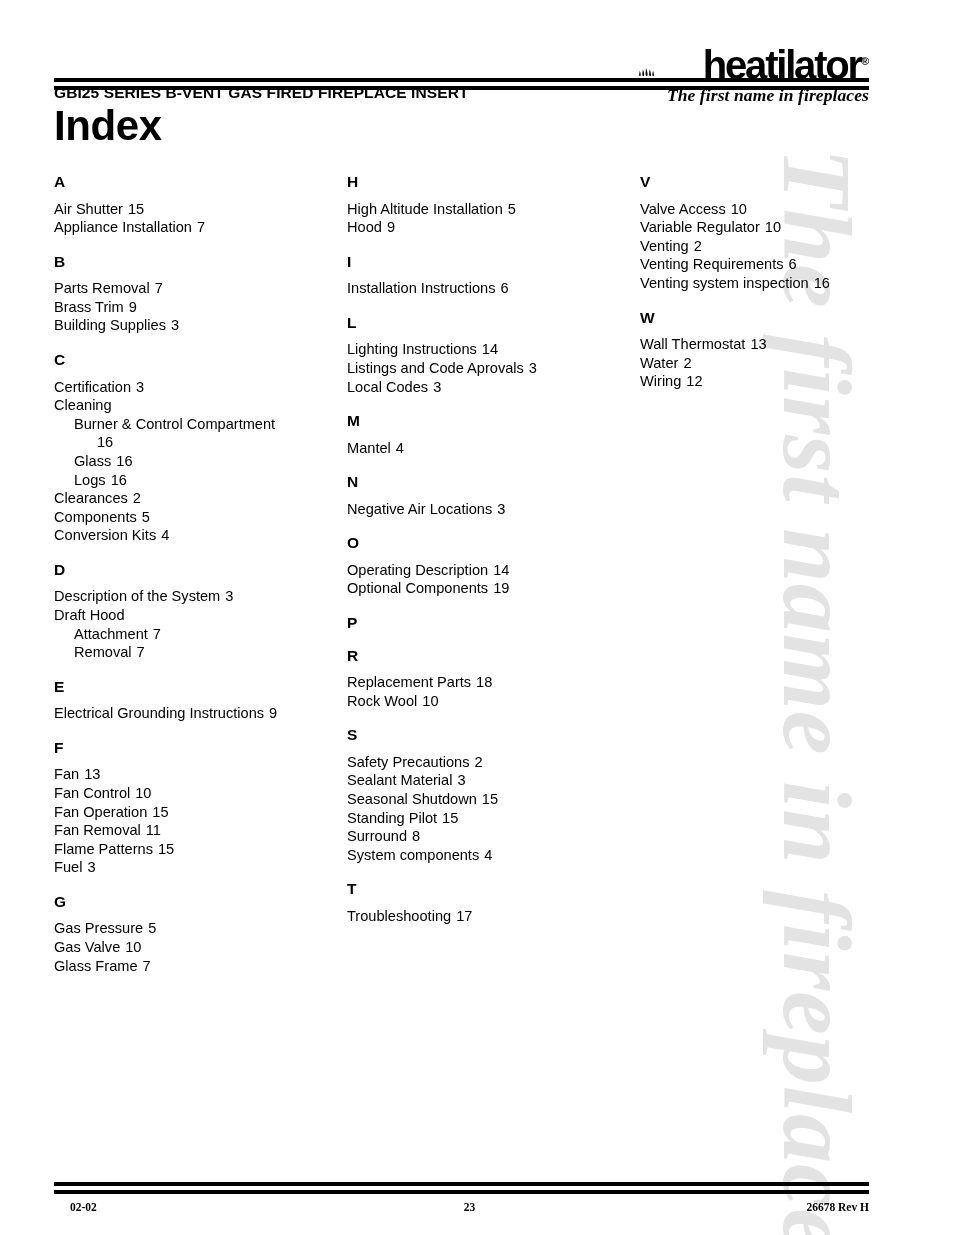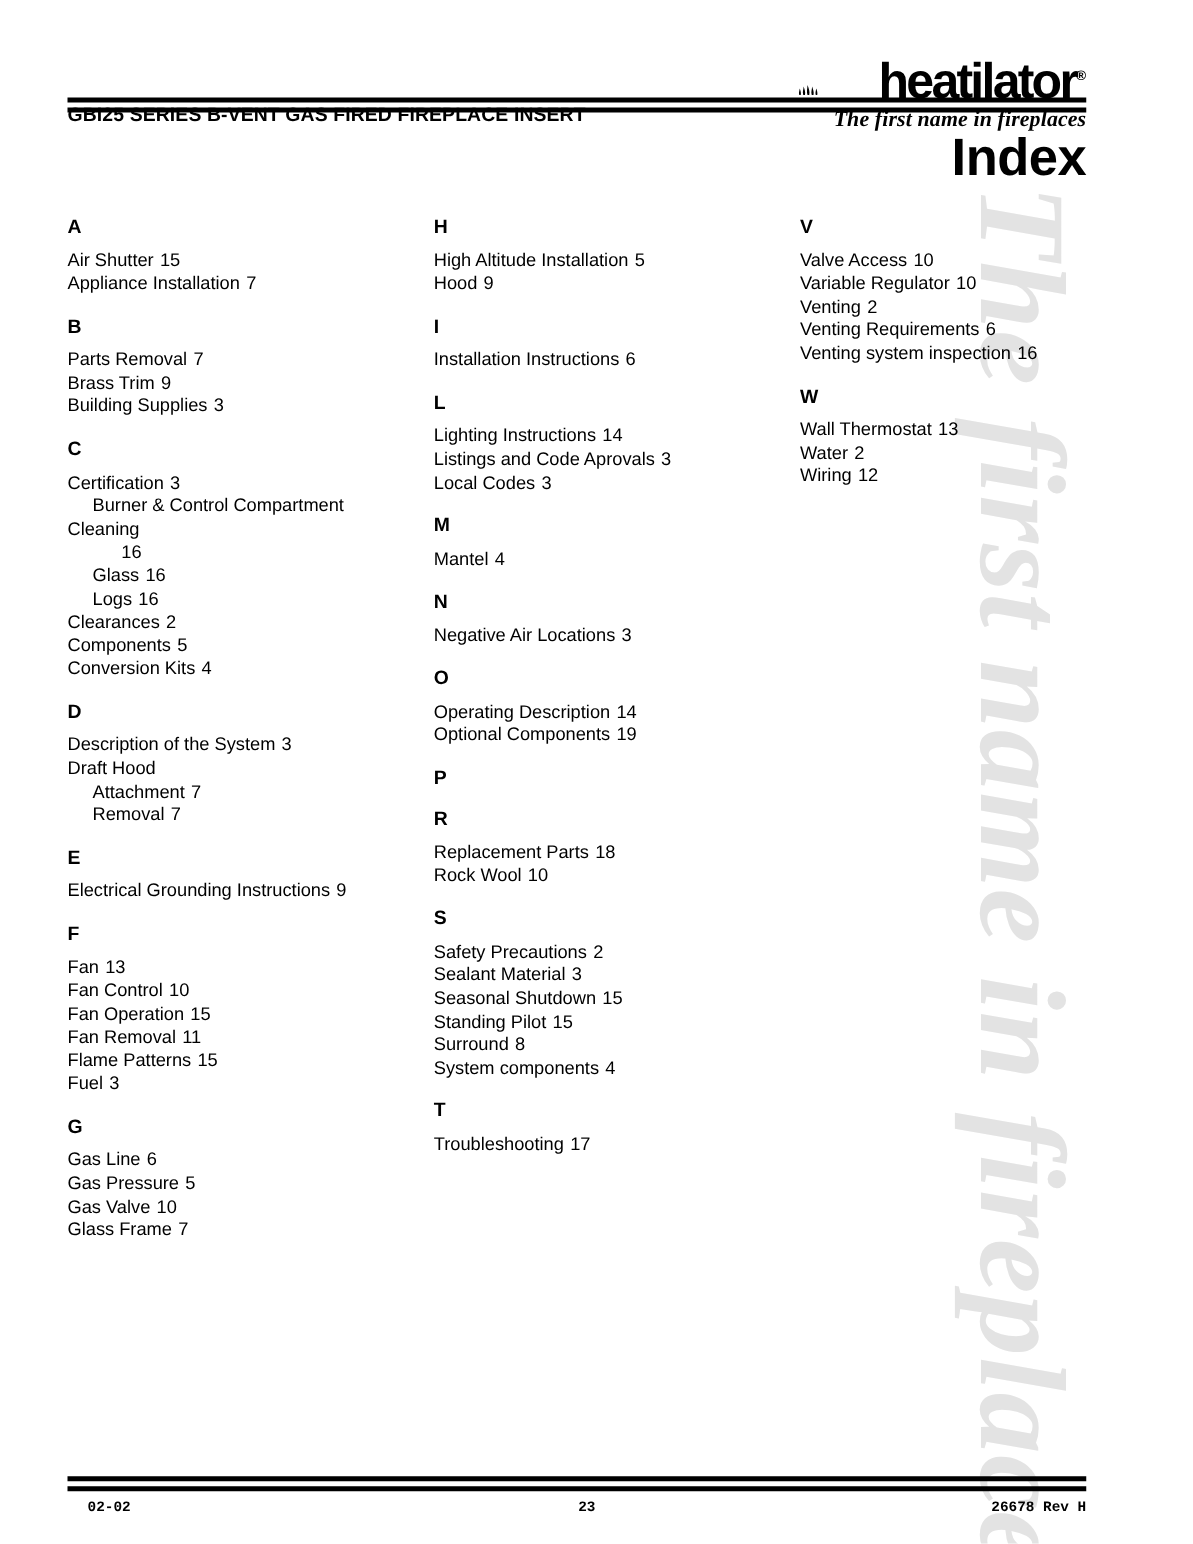--- a/index.html
+++ b/index.html
@@ -121,21 +121,21 @@
     height: 4px;
     background: #000;
     width: 100%;
   }
   .rule-gap {
     height: 4px;
   }
 
   
   #index-title {
-    text-align: right;
+    text-align: left;
     font-size: 42px;
     font-weight: bold;
     letter-spacing: -0.4px;
     margin-top: 14px;
     margin-bottom: 0;
     line-height: 1.05;
   }
 
   
   #columns {
@@ -185,21 +185,21 @@
     bottom: 22px;
   }
   #page-footer .footer-rules {
     margin-bottom: 7px;
   }
   #footer-row {
     display: flex;
     align-items: baseline;
     font-size: 11.5px;
     font-weight: bold;
-    font-family: Liberation Mono, monospace;
+    font-family: Liberation Serif, serif;
     padding-left: 16px;
   }
   #footer-left { flex: 1 1 0; text-align: left; }
   #footer-center { flex: 0 0 auto; width: 160px; text-align: center; }
   #footer-right { flex: 1 1 0; text-align: right; }
 </style>
 </head>
 <body>
 
 <div id="page">
@@ -239,22 +239,22 @@
         <div class="column">
           <div class="letter-head">A</div>
           <div class="entry"><span>Air Shutter</span><span class="pg">15</span></div>
           <div class="entry"><span>Appliance Installation</span><span class="pg">7</span></div>
           <div class="letter-head">B</div>
           <div class="entry"><span>Parts Removal</span><span class="pg">7</span></div>
           <div class="entry"><span>Brass Trim</span><span class="pg">9</span></div>
           <div class="entry"><span>Building Supplies</span><span class="pg">3</span></div>
           <div class="letter-head">C</div>
           <div class="entry"><span>Certification</span><span class="pg">3</span></div>
+          <div class="entry"><span>Cleaning</span></div>
           <div class="entry lvl1"><span>Burner &amp; Control Compartment</span></div>
-          <div class="entry"><span>Cleaning</span></div>
           <div class="entry lvl2"><span></span><span class="pg">16</span></div>
           <div class="entry lvl1"><span>Glass</span><span class="pg">16</span></div>
           <div class="entry lvl1"><span>Logs</span><span class="pg">16</span></div>
           <div class="entry"><span>Clearances</span><span class="pg">2</span></div>
           <div class="entry"><span>Components</span><span class="pg">5</span></div>
           <div class="entry"><span>Conversion Kits</span><span class="pg">4</span></div>
           <div class="letter-head">D</div>
           <div class="entry"><span>Description of the System</span><span class="pg">3</span></div>
           <div class="entry"><span>Draft Hood</span></div>
           <div class="entry lvl1"><span>Attachment</span><span class="pg">7</span></div>
@@ -262,21 +262,20 @@
           <div class="letter-head">E</div>
           <div class="entry"><span>Electrical Grounding Instructions</span><span class="pg">9</span></div>
           <div class="letter-head">F</div>
           <div class="entry"><span>Fan</span><span class="pg">13</span></div>
           <div class="entry"><span>Fan Control</span><span class="pg">10</span></div>
           <div class="entry"><span>Fan Operation</span><span class="pg">15</span></div>
           <div class="entry"><span>Fan Removal</span><span class="pg">11</span></div>
           <div class="entry"><span>Flame Patterns</span><span class="pg">15</span></div>
           <div class="entry"><span>Fuel</span><span class="pg">3</span></div>
           <div class="letter-head">G</div>
-          <div class="entry"><span>Gas Line</span><span class="pg">6</span></div>
           <div class="entry"><span>Gas Pressure</span><span class="pg">5</span></div>
           <div class="entry"><span>Gas Valve</span><span class="pg">10</span></div>
           <div class="entry"><span>Glass Frame</span><span class="pg">7</span></div>
         </div>
         <div class="column">
           <div class="letter-head">H</div>
           <div class="entry"><span>High Altitude Installation</span><span class="pg">5</span></div>
           <div class="entry"><span>Hood</span><span class="pg">9</span></div>
           <div class="letter-head">I</div>
           <div class="entry"><span>Installation  Instructions</span><span class="pg">6</span></div>

